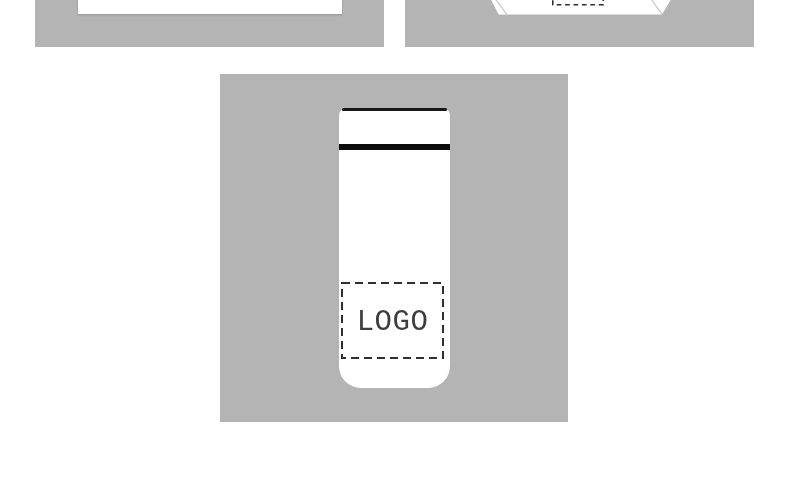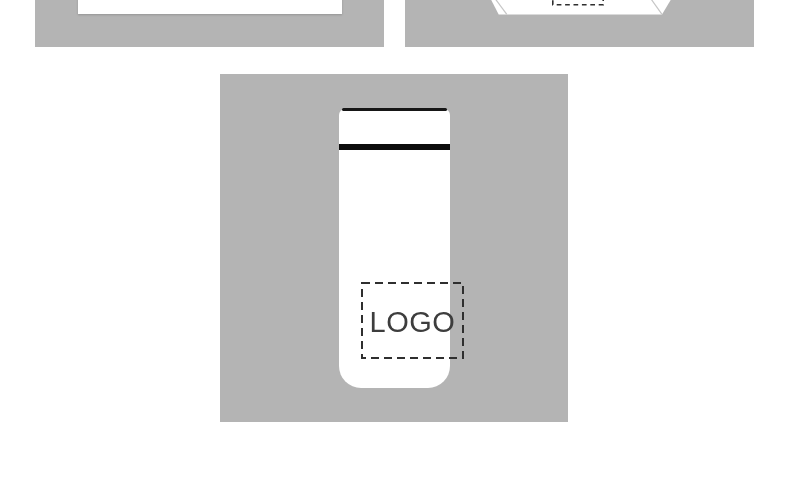--- a/index.html
+++ b/index.html
@@ -50,22 +50,22 @@
     border-radius: 2px;
   }
   .bottle-band {
     position: absolute;
     left: 0; right: 0; top: 35px;
     height: 6px;
     background: #0d0d0d;
   }
   .logo-box {
     position: absolute;
-    left: 22px; top: 173px;
-    width: 103px; height: 77px;
+    left: 2px; top: 173px;
+    width: 103px; height: 77px; font-family: Liberation Mono, monospace;
   }
   .logo-box svg { position: absolute; left: 0; top: 0; }
   .logo-label {
     position: absolute;
     left: 0; top: 0; right: 0; bottom: 0;
     display: flex; align-items: center; justify-content: center;
     padding-top: 4px;
     font-size: 29px;
     letter-spacing: 0.5px;
     color: #3d3d3d;

